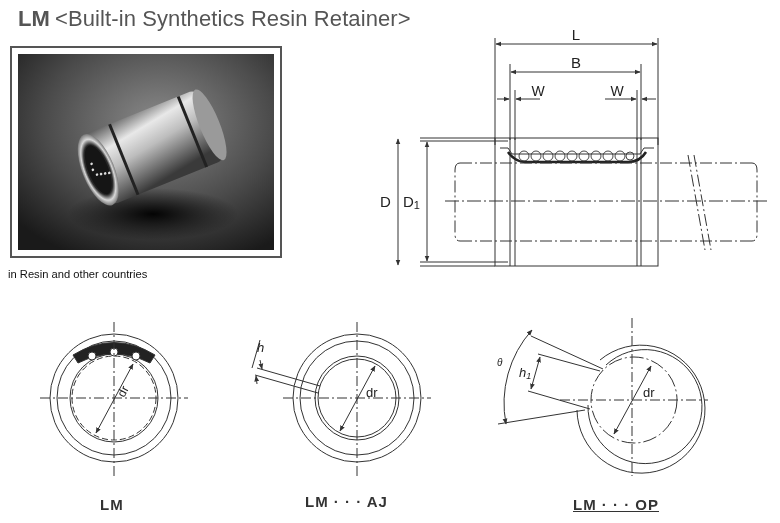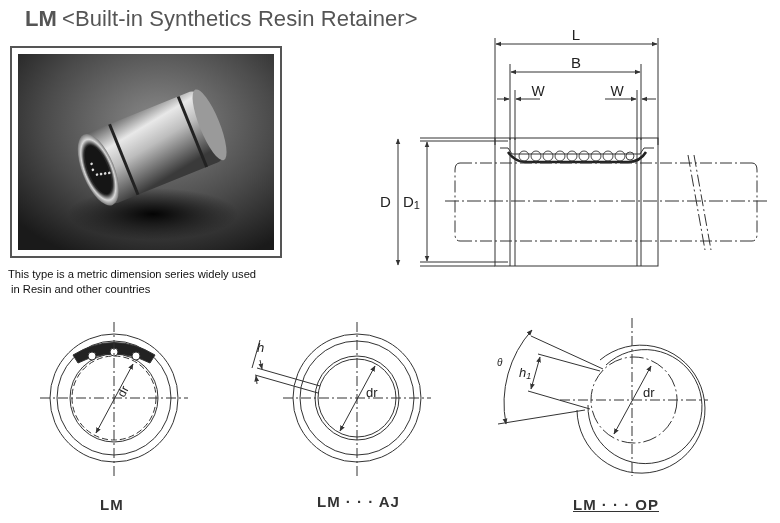--- a/index.html
+++ b/index.html
@@ -1,18 +1,18 @@
 <!DOCTYPE html>
 <html><head>
 <meta charset="utf-8">
 <style>
   html, body { margin: 0; padding: 0; background: #ffffff; }
   body { width: 780px; height: 523px; position: relative; overflow: hidden;
          font-family: "Liberation Sans", "DejaVu Sans", sans-serif; color: #333; }
-  .title { position: absolute; left: 25px; top: 6px; font-size: 22px; color: #555; white-space: nowrap; letter-spacing: 0.1px; text-align: right; }
+  .title { position: absolute; left: 18px; top: 6px; font-size: 22px; color: #555; white-space: nowrap; letter-spacing: 0.1px; text-align: right; }
   .title .code { font-weight: bold; color: #555; margin-right: 5px; }
   .title .sub { font-weight: normal; }
   .photo-frame { position: absolute; left: 10px; top: 46px; width: 272px; height: 212px;
                  border: 2px solid #555; background: #fff; box-sizing: border-box; }
   .photo { position: absolute; left: 6px; top: 6px; width: 256px; height: 196px; }
   .caption { position: absolute; left: 8px; top: 267px; font-size: 11.2px; line-height: 15px; color: #111; }
   .caption div:nth-child(2) { padding-left: 3px; }
   svg.drawing { position: absolute; left: 0; top: 0; }
   .lbl { font-family: "Liberation Sans", "DejaVu Sans", sans-serif; fill: #222; }
   .variant-label { position: absolute; font-size: 15px; font-weight: bold; color: #333; letter-spacing: 1px; white-space: nowrap; }
@@ -64,21 +64,20 @@
           <circle cx="83" cy="102" r="1.3"></circle>
         <circle cx="87" cy="103" r="1.3"></circle>
           <circle cx="73" cy="94" r="1.3"></circle>
           <circle cx="74" cy="88" r="1.3"></circle>
       </g>
     </g>
   </svg>
 </div>
 
 <div class="caption">
-  <div>This type is a metric dimension series widely used</div>
   <div>in Resin and other countries</div>
 </div>
 
 <svg class="drawing" width="780" height="523" viewBox="0 0 780 523">
   <defs>
     <marker id="arr" viewBox="0 0 10 10" refX="9" refY="5" markerWidth="6" markerHeight="6" orient="auto-start-reverse">
       <path d="M0,1 L10,5 L0,9 z" fill="#333"></path>
     </marker>
   </defs>
 
@@ -189,14 +188,14 @@
     <line x1="560" y1="400" x2="708" y2="400" stroke-dasharray="10,3,2,3"></line>
     <line x1="632" y1="318" x2="632" y2="476" stroke-dasharray="10,3,2,3"></line>
     <line x1="614" y1="434" x2="651" y2="366" marker-start="url(#arr)" marker-end="url(#arr)"></line>
   </g>
   <text class="lbl" x="497" y="366" font-size="10" font-style="italic" fill="#666">θ</text>
   <text class="lbl" x="519" y="377" font-size="13" font-style="italic"><tspan>h</tspan><tspan font-size="9" dy="2">1</tspan></text>
   <text class="lbl" x="643" y="397" font-size="13">dr</text>
 </svg>
 
 <div class="variant-label" style="left:100px; top:496px;">LM</div>
-<div class="variant-label" style="left:317px; top:493px;">LM ·  ·  · AJ</div>
+<div class="variant-label" style="left:305px; top:493px;">LM ·  ·  · AJ</div>
 <div class="variant-label" style="left:573px; top:496px;text-decoration:underline;">LM ·  ·  · OP</div>
 
 </body></html>

